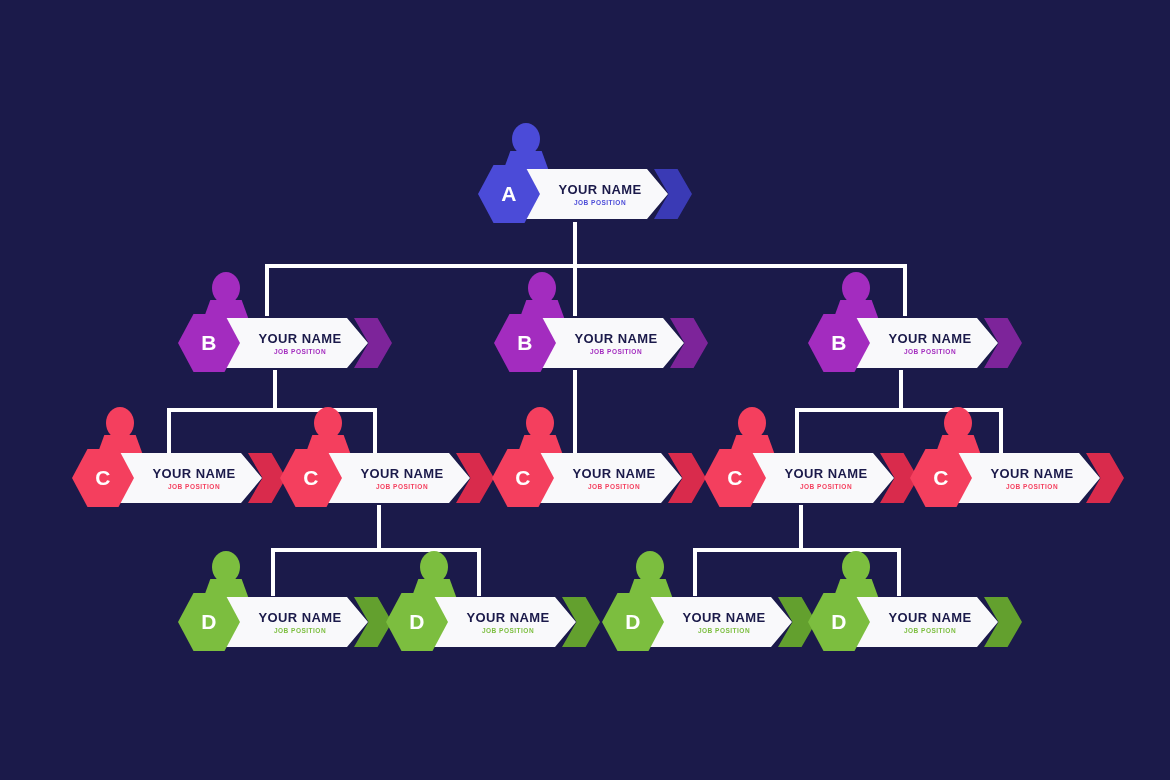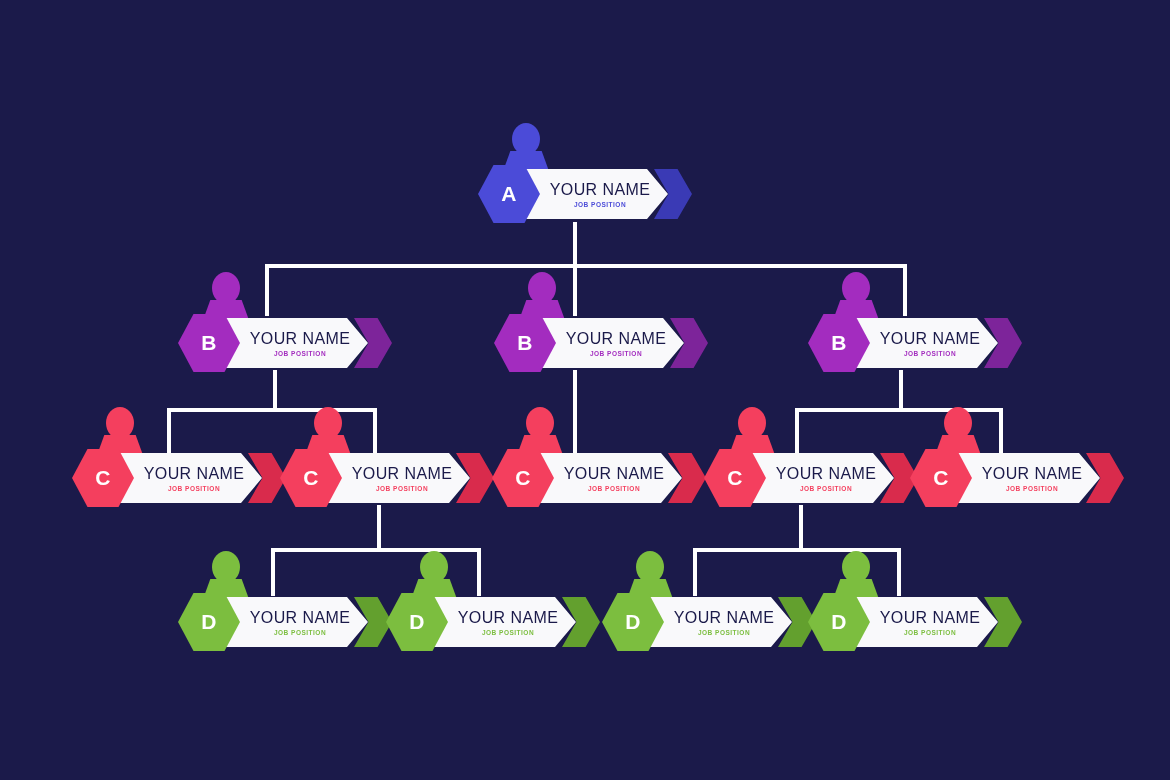--- a/index.html
+++ b/index.html
@@ -62,21 +62,21 @@
     width:150px; height:50px;
     background:#f9f9fb;
     clip-path:polygon(0% 0%, 86% 0%, 100% 50%, 86% 100%, 0% 100%, 13% 50%);
     z-index:2;
     display:flex; flex-direction:column;
     align-items:center; justify-content:center;
     padding-left:14px;
   }
   .node-name {
     color:#1b1a4a;
-    font-size:16px; font-weight:normal;
+    font-size:13px; font-weight:bold;
     letter-spacing:0.4px; white-space:nowrap;
   }
   .node-role {
     font-size:6.5px; font-weight:bold;
     letter-spacing:0.5px; margin-top:2px; white-space:nowrap;
   }
 </style>
 </head>
 <body style="background: rgb(27, 26, 74);">
 

